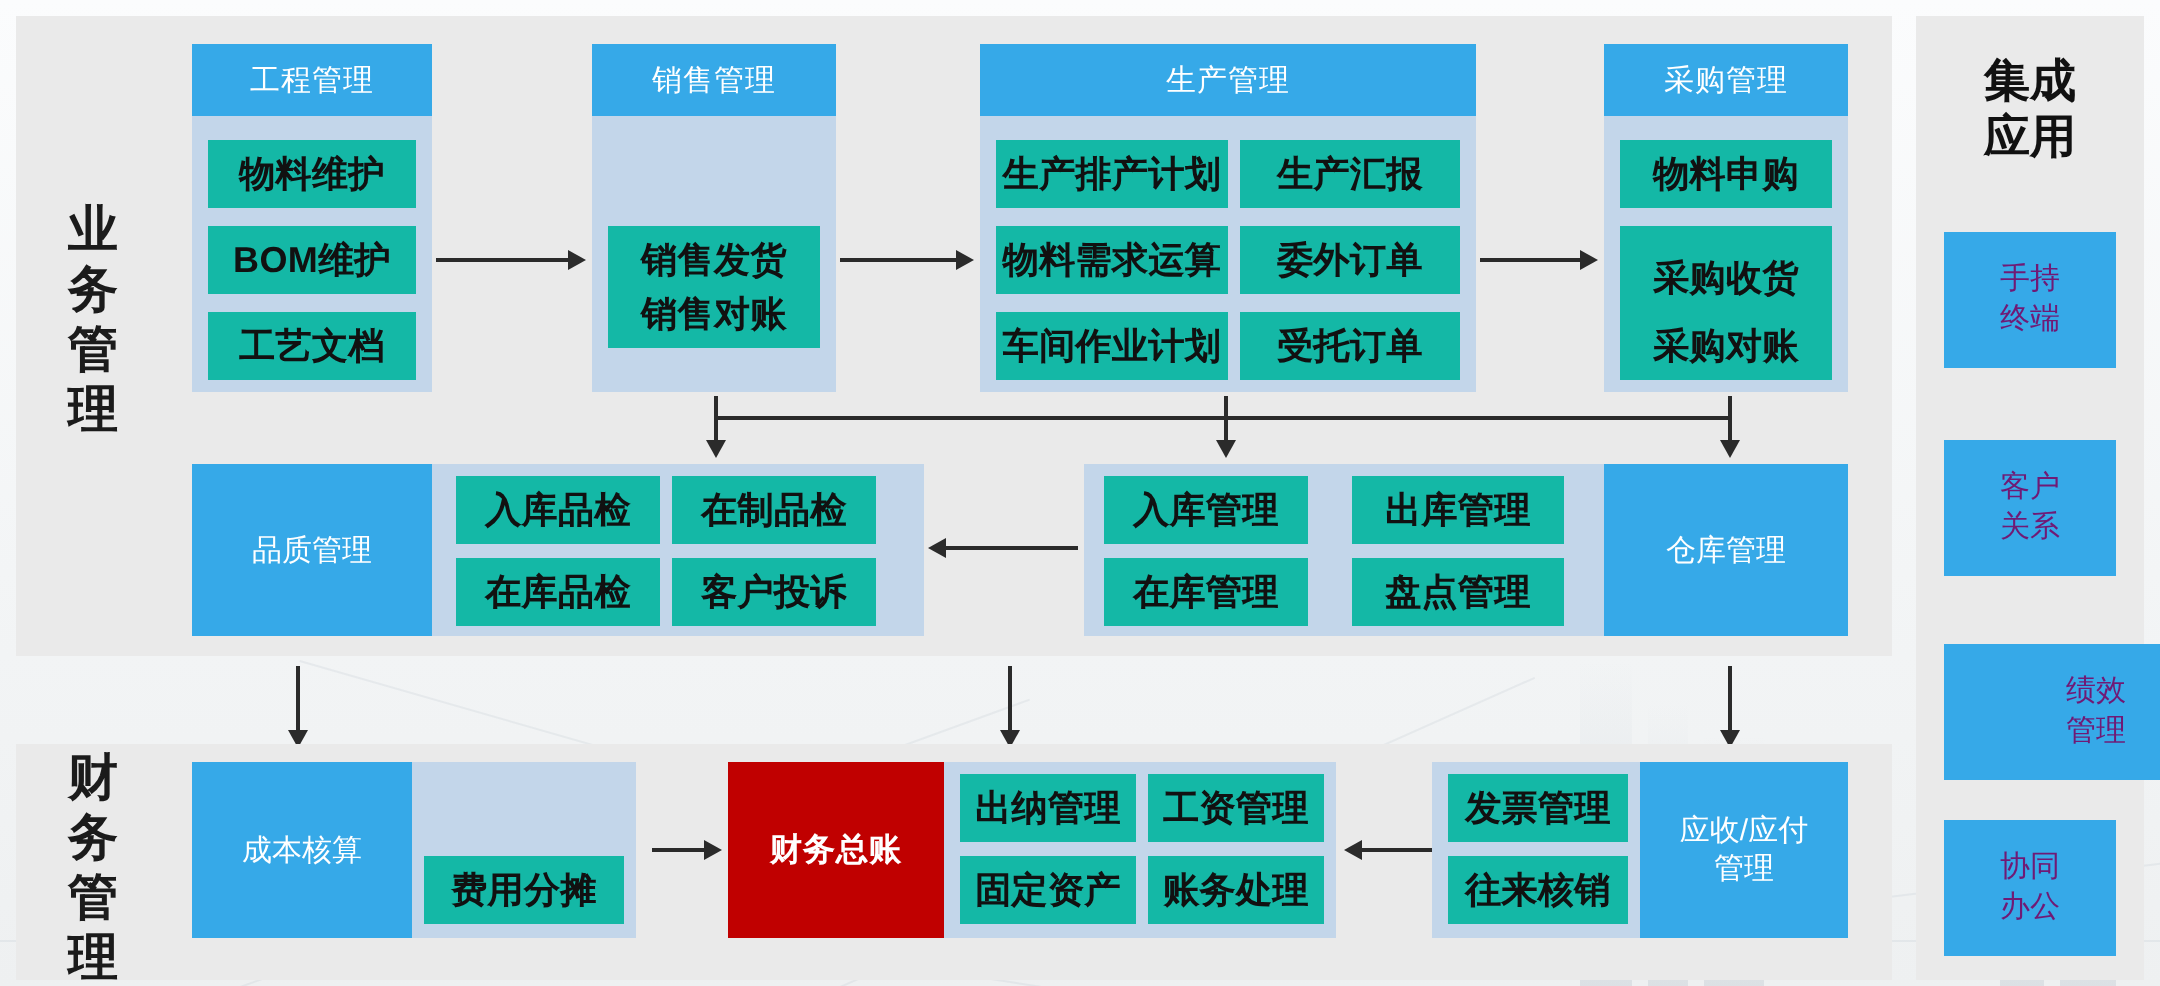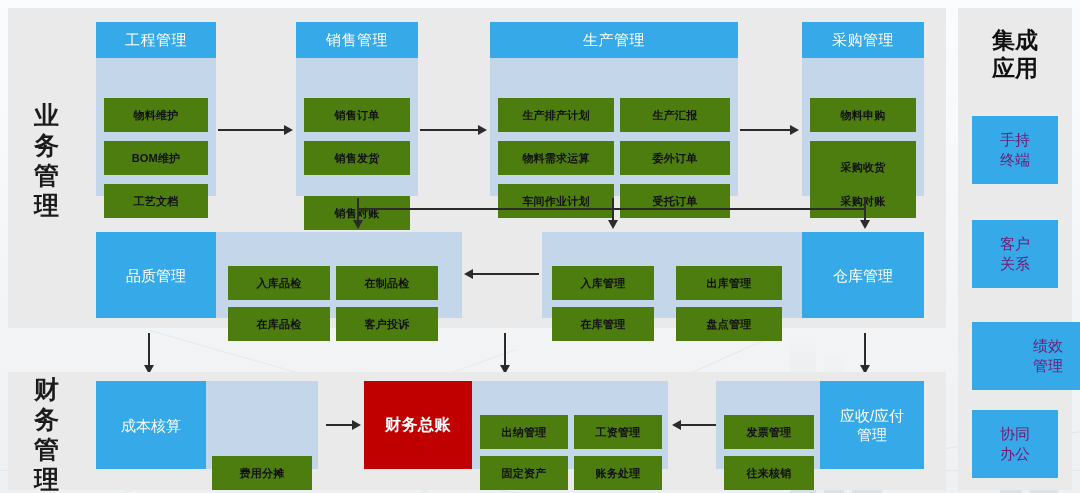--- a/index.html
+++ b/index.html
@@ -21,23 +21,23 @@
 
   .panel{position:absolute;background:#eaeaea;}
   .side-label{position:absolute;color:#1b1b1b;font-weight:700;font-size:25px;
     line-height:30px;text-align:center;letter-spacing:1px;}
 
   
   .card{position:absolute;background:#c3d6ea;}
   .card-head{position:absolute;background:#36a9e8;color:#ffffff;
     display:flex;align-items:center;justify-content:center;
     font-size:15px;font-weight:400;letter-spacing:.5px;}
-  .tile{position:absolute;background:#4d7c0f;color:#111111;
+  .tile{position:absolute;background:#14b8a6;color:#111111;
     display:flex;align-items:center;justify-content:center;
-    font-size:11px;font-weight:700;letter-spacing:.2px;margin-top:28px;}
+    font-size:18px;font-weight:700;letter-spacing:.2px;}
   .blue-side{position:absolute;background:#36a9e8;color:#ffffff;
     display:flex;align-items:center;justify-content:center;text-align:center;
     font-size:15px;font-weight:400;line-height:19px;}
   .red-box{position:absolute;background:#c00000;color:#ffffff;
     display:flex;align-items:center;justify-content:center;
     font-size:16px;font-weight:700;letter-spacing:.5px;}
 
   .app-btn{position:absolute;background:#36a9e8;color:#701a75;
     display:flex;align-items:center;justify-content:center;text-align:center;
     font-size:15px;font-weight:400;line-height:20px;}
@@ -87,23 +87,22 @@
     </div>
 
   <div class="card" style="left:96px;top:22px;width:120px;height:174px;"></div>
   <div class="card-head" style="left:96px;top:22px;width:120px;height:36px;">工程管理</div>
   <div class="tile" style="left:104px;top:70px;width:104px;height:34px;">物料维护</div>
   <div class="tile" style="left:104px;top:113px;width:104px;height:34px;">BOM维护</div>
   <div class="tile" style="left:104px;top:156px;width:104px;height:34px;">工艺文档</div>
 
   <div class="card" style="left:296px;top:22px;width:122px;height:174px;"></div>
   <div class="card-head" style="left:296px;top:22px;width:122px;height:36px;">销售管理</div>
-  <div class="tile" style="left:304px;top:70px;width:106px;height:34px;">销售订单</div>
   <div class="tile" style="left:304px;top:113px;width:106px;height:34px;">销售发货</div>
-  <div class="tile" style="left:304px;top:168px;width:106px;height:34px;text-align:center;">销售对账</div>
+  <div class="tile" style="left:304px;top:140px;width:106px;height:34px;text-align:center;">销售对账</div>
 
   <div class="card" style="left:490px;top:22px;width:248px;height:174px;"></div>
   <div class="card-head" style="left:490px;top:22px;width:248px;height:36px;">生产管理</div>
   <div class="tile" style="left:498px;top:70px;width:116px;height:34px;">生产排产计划</div>
   <div class="tile" style="left:620px;top:70px;width:110px;height:34px;">生产汇报</div>
   <div class="tile" style="left:498px;top:113px;width:116px;height:34px;">物料需求运算</div>
   <div class="tile" style="left:620px;top:113px;width:110px;height:34px;">委外订单</div>
   <div class="tile" style="left:498px;top:156px;width:116px;height:34px;">车间作业计划</div>
   <div class="tile" style="left:620px;top:156px;width:110px;height:34px;">受托订单</div>
 

